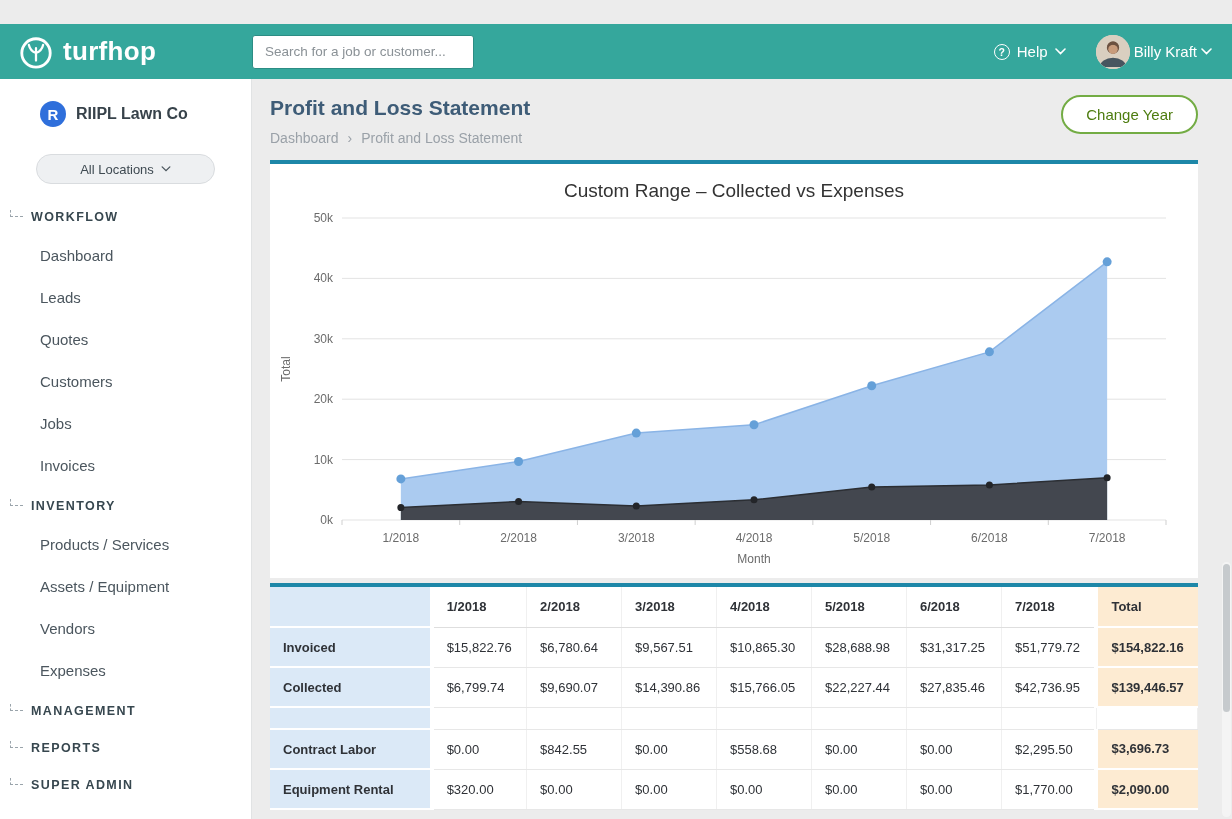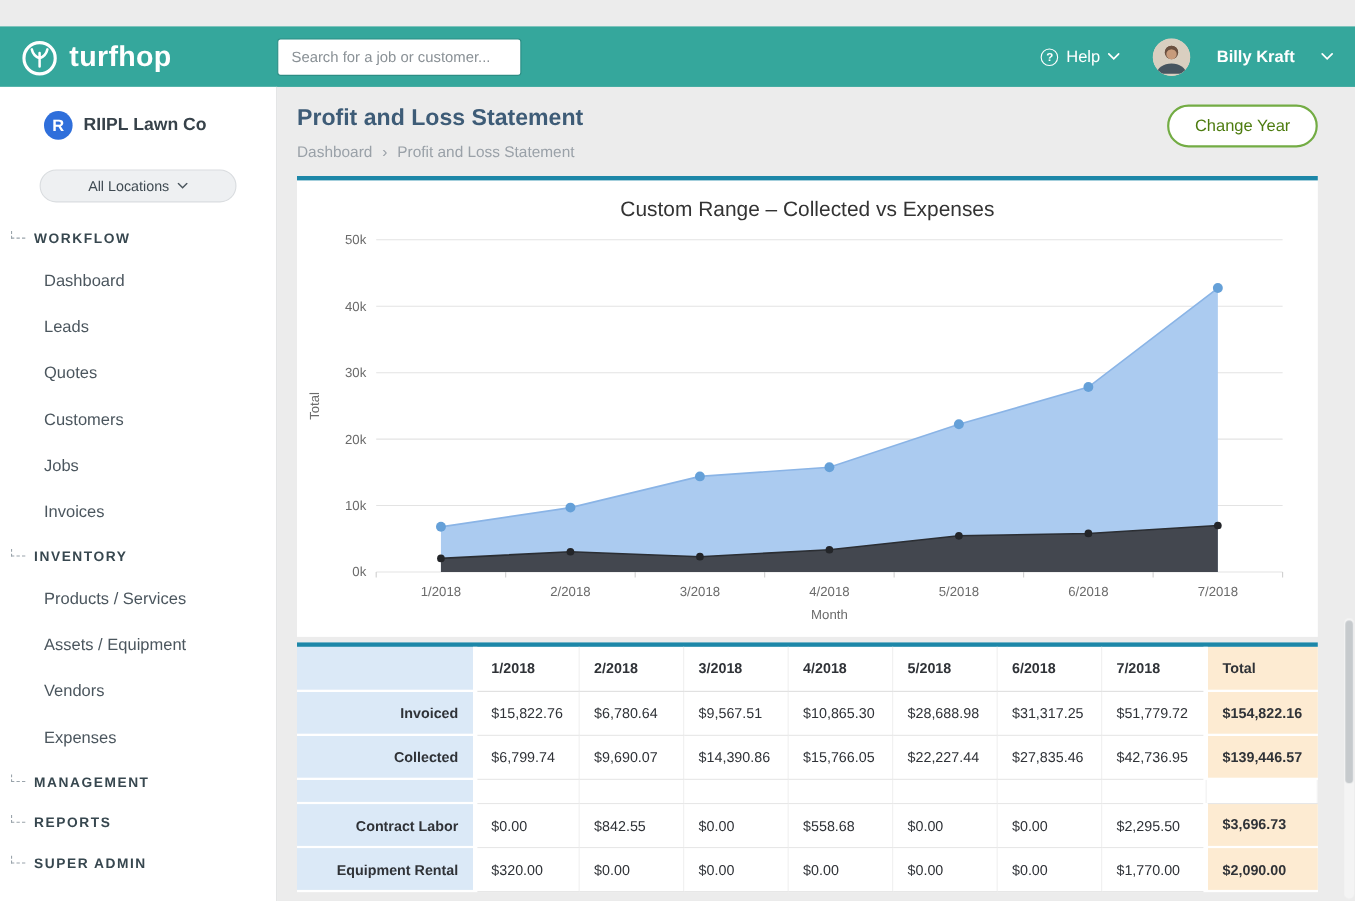--- a/index.html
+++ b/index.html
@@ -10,21 +10,21 @@
   .topbar { height:55px; background:#35a79c; display:flex; align-items:center; padding:0 20px 0 18px;margin-top:24px; }
   .logo { display:flex; align-items:center; gap:9px; width:234px; cursor:pointer; }
   .logo-text { color:#fff; font-size:26px; font-weight:600; letter-spacing:.3px; }
   .search-input { width:222px; height:34px; border:1px solid #2c8d84; border-radius:3px; padding:0 12px;
                   font-size:13.5px; color:#444; outline:none; font-family:inherit; }
   .search-input::placeholder { color:#8a9196; }
   .topbar-right { margin-left:auto; display:flex; align-items:center; gap:30px; color:#fff; }
   .help-group { display:flex; align-items:center; gap:7px; cursor:pointer; font-size:15px; }
   .help-icon { width:16px; height:16px; border:1.3px solid #fff; border-radius:50%; display:inline-flex;
                align-items:center; justify-content:center; font-size:10.5px; font-weight:700; }
-  .user-group { display:flex; align-items:center; gap:24px; cursor:pointer; font-size:15px; font-weight:700; }
+  .user-group { display:flex; align-items:center; gap:4px; cursor:pointer; font-size:15px; font-weight:400; }
   .avatar { width:34px; height:34px; border-radius:50%; overflow:hidden; background:#e2d6c6; display:block; }
 
   
   .body-row { display:flex; height:764px; }
 
   
   .sidebar { width:252px; background:#fff; border-right:1px solid #e1e3e4; padding-top:16px; overflow:hidden; flex:none; }
   .company { display:flex; align-items:center; gap:10px; padding:6px 18px 4px 40px; }
   .company-badge { width:26px; height:26px; border-radius:50%; background:#2f6fdb; color:#fff; font-weight:700;
                    font-size:15px; display:flex; align-items:center; justify-content:center; flex:none; }
@@ -53,21 +53,21 @@
   .tick { font-size:12px; fill:#6b6b6b; font-family:"Liberation Sans","DejaVu Sans",sans-serif; }
   .axis-label { font-size:12px; fill:#6b6b6b; font-family:"Liberation Sans","DejaVu Sans",sans-serif; }
 
   
   .table-card { margin-top:5px; }
   table { border-collapse:collapse; width:100%; table-layout:fixed; font-size:13px; color:#2f3237; }
   th, td { height:40px; padding:0 13px; text-align:left; white-space:nowrap; overflow:hidden;
            border-bottom:1px solid #e7e7e7; border-right:1px solid #f0f0f0; font-weight:400; background:#fff; }
   thead th { font-weight:700; border-bottom:1px solid #dedede; }
   td.row-label { font-weight:700; }
-  .col-label { background:#dbe9f7 !important; border-right:4px solid #fff !important; border-bottom:2px solid #fff !important;text-align:right; }
+  .col-label { background:#dbe9f7 !important; border-right:4px solid #fff !important; border-bottom:2px solid #fff !important; }
   .col-total { background:#fdebd2 !important; border-left:4px solid #fff; border-right:none;
                border-bottom:2px solid #fff !important; font-weight:700; }
   .spacer-row td { height:22px; }
   .spacer-row td.sp-plain { background:#fff; }
 
   
   .scrollbar { position:fixed; right:1px; top:562px; bottom:2px; width:9px; background:#f4f4f4;
                border-radius:5px; cursor:pointer; }
   .scrollbar-thumb { position:absolute; top:2px; left:1px; right:1px; height:148px; background:#c6cacd; border-radius:5px; }
 </style>

